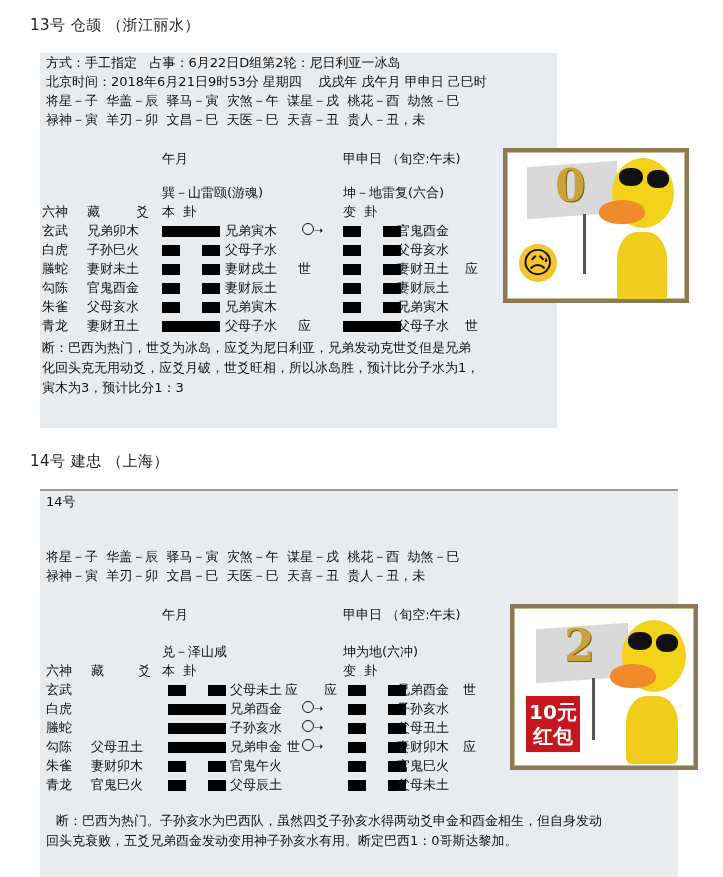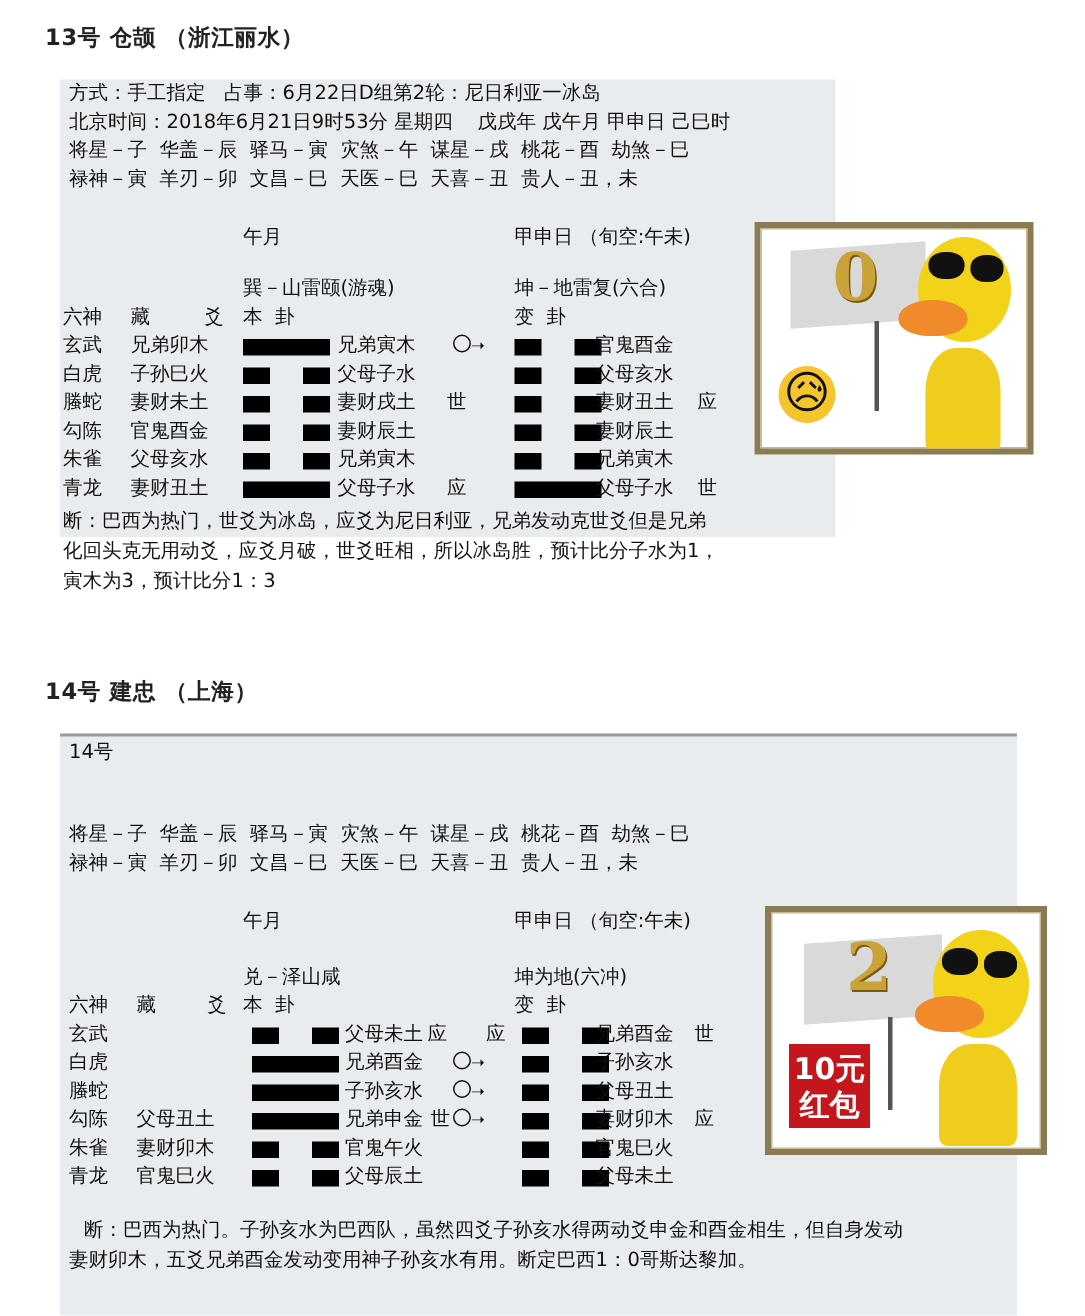--- a/index.html
+++ b/index.html
@@ -1,20 +1,20 @@
 <!DOCTYPE html>
 <html><head>
 <meta charset="utf-8">
 <style>
   html, body { margin:0; padding:0; background:#ffffff; }
   body { width:723px; height:877px; position:relative; overflow:hidden;
          font-family:"DejaVu Sans", "Liberation Sans", sans-serif; color:#111; }
-  .heading { position:absolute; left:30px; font-size:15px; font-weight:bold; color:#222; letter-spacing:0.5px; }
+  .heading { position:absolute; left:30px; font-size:15px; font-weight:normal; color:#222; letter-spacing:0.5px; }
   .box { position:absolute; background:#e9ecef; }
-  #box1 { left:40px; top:53px; width:517px; height:305px; }
+  #box1 { left:40px; top:53px; width:517px; height:375px; }
   #box2 { left:40px; top:489px; width:638px; height:388px; border-top:2px solid #9a9a9a; box-sizing:border-box; }
   .line { position:absolute; font-size:13px; line-height:19px; white-space:pre; color:#111; }
   .cell { position:absolute; font-size:13px; line-height:19px; white-space:pre; color:#111; }
   .yao { position:absolute; height:11px; width:58px; }
   .yao .seg { position:absolute; top:0; height:11px; background:#000; }
   .yang .seg { width:58px; left:0; }
   .yin .s1 { left:0; width:18px; }
   .yin .s2 { left:40px; width:18px; }
   .moving { position:absolute; font-size:12px; line-height:19px; white-space:pre; }
   .circle { display:inline-block; width:10px; height:10px; border:1px solid #111; border-radius:50%; vertical-align:-1px; }
@@ -259,21 +259,21 @@
       </div>
     <div class="cell" style="left:190px;top:284px;">父母辰土</div>
     <div class="yao yin" style="left:308px;top:289px;">
         <div class="seg s1"></div>
         <div class="seg s2"></div>
       </div>
     <div class="cell" style="left:357px;top:284px;">父母未土</div>
   </div>
 
   <div class="line" style="left:16px;top:320px;">断：巴西为热门。子孙亥水为巴西队，虽然四爻子孙亥水得两动爻申金和酉金相生，但自身发动</div>
-  <div class="line" style="left:6px;top:340px;">妻财卯木，五爻兄弟酉金发动变用神子孙亥水有用。断定巴西1：0哥斯达黎加。</div>
+  <div class="line" style="left:6px;top:340px;">回头克衰败，五爻兄弟酉金发动变用神子孙亥水有用。断定巴西1：0哥斯达黎加。</div>
 </div>
 
 <div class="pic" id="pic2">
   <div class="sign" style="left:22px;top:18px;width:92px;height:54px;"></div>
   <div class="num" style="left:50px;top:12px;">2</div>
   <div class="stick" style="left:78px;top:70px;height:62px;"></div>
   <div class="duck-body" style="left:112px;top:88px;width:52px;height:68px;"></div>
   <div class="duck-head" style="left:108px;top:12px;width:64px;height:72px;"></div>
   <div class="glasses" style="left:114px;top:24px;width:24px;height:18px;"></div>
   <div class="glasses" style="left:142px;top:26px;width:22px;height:18px;"></div>

